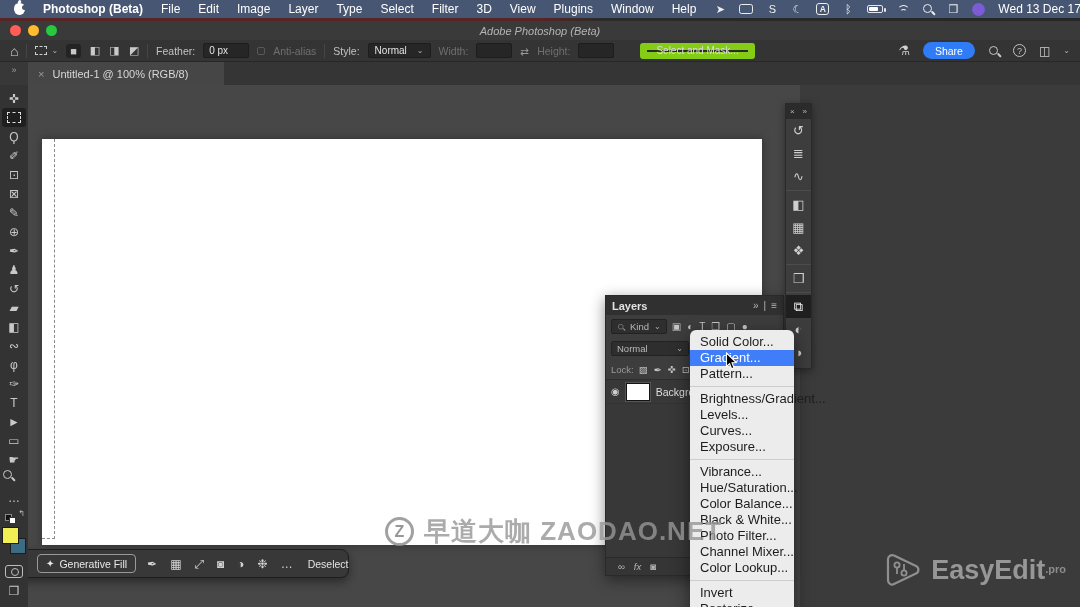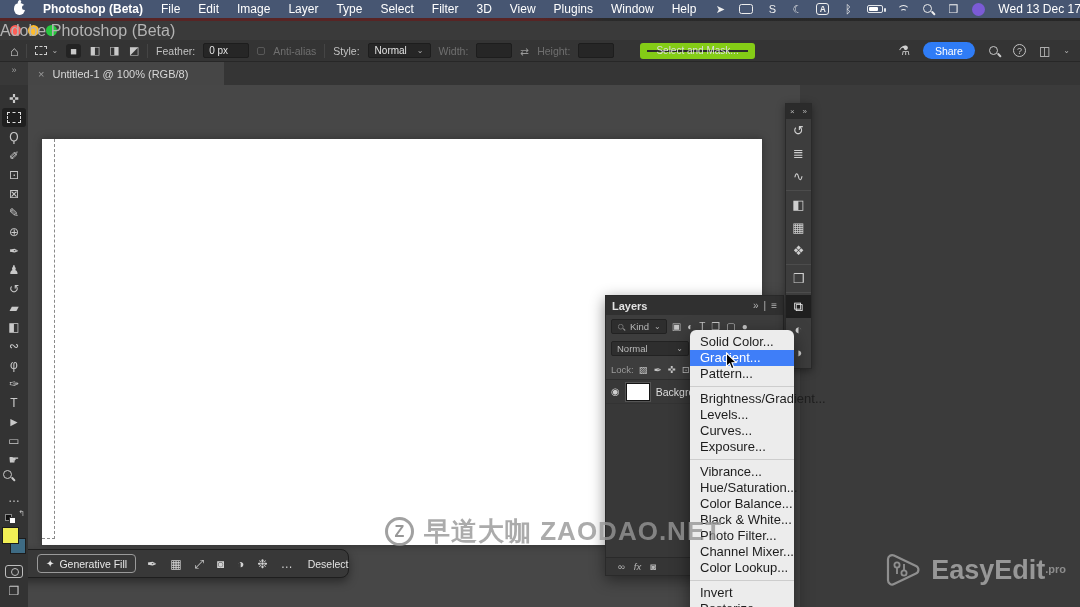--- a/index.html
+++ b/index.html
@@ -34,21 +34,21 @@
   .clock{color:#fff;font-size:12px;white-space:nowrap;}
 
   .redline{position:absolute;left:0;top:18px;width:100%;height:3px;z-index:39;
     background:linear-gradient(to right,#582424 0,#582424 50%,#2a2a2a 56%,#262626 100%);}
 
   
   .titlebar{position:absolute;left:0;top:21px;width:100%;height:19px;background:#3a3a3a;z-index:30;
     display:flex;align-items:center;padding:0 10px;}
   .tl{width:11px;height:11px;border-radius:50%;margin-right:7px;flex:none;}
   .tl.r{background:#ff5f57}.tl.y{background:#febc2e}.tl.g{background:#28c840}
-  .wtitle{position:absolute;left:0;right:0;text-align:left;color:#b4b4b4;font-size:16px;}
+  .wtitle{position:absolute;left:0;right:0;text-align:center;color:#b4b4b4;font-size:11px;font-style:italic;}
 
   
   .optionsbar{position:absolute;left:0;top:40px;width:100%;height:22px;background:#343434;border-bottom:1px solid #272727;
     display:flex;align-items:center;gap:8px;padding:0 10px;color:#c3c3c3;font-size:10.5px;z-index:30;}
   .ob-sep{width:1px;height:14px;background:#454545;flex:none;}
   .home{font-size:14px;color:#d5d5d5;line-height:1;}
   .dashedbox{display:inline-block;width:12px;height:9px;border:1px dashed #cfcfcf;}
   .chev{font-size:8px;color:#b0b0b0;}
   .modes{display:flex;gap:9px;align-items:center;font-size:11px;color:#c9c9c9;}
   .mode.selected{background:#232323;border-radius:3px;padding:1px 4px;}

